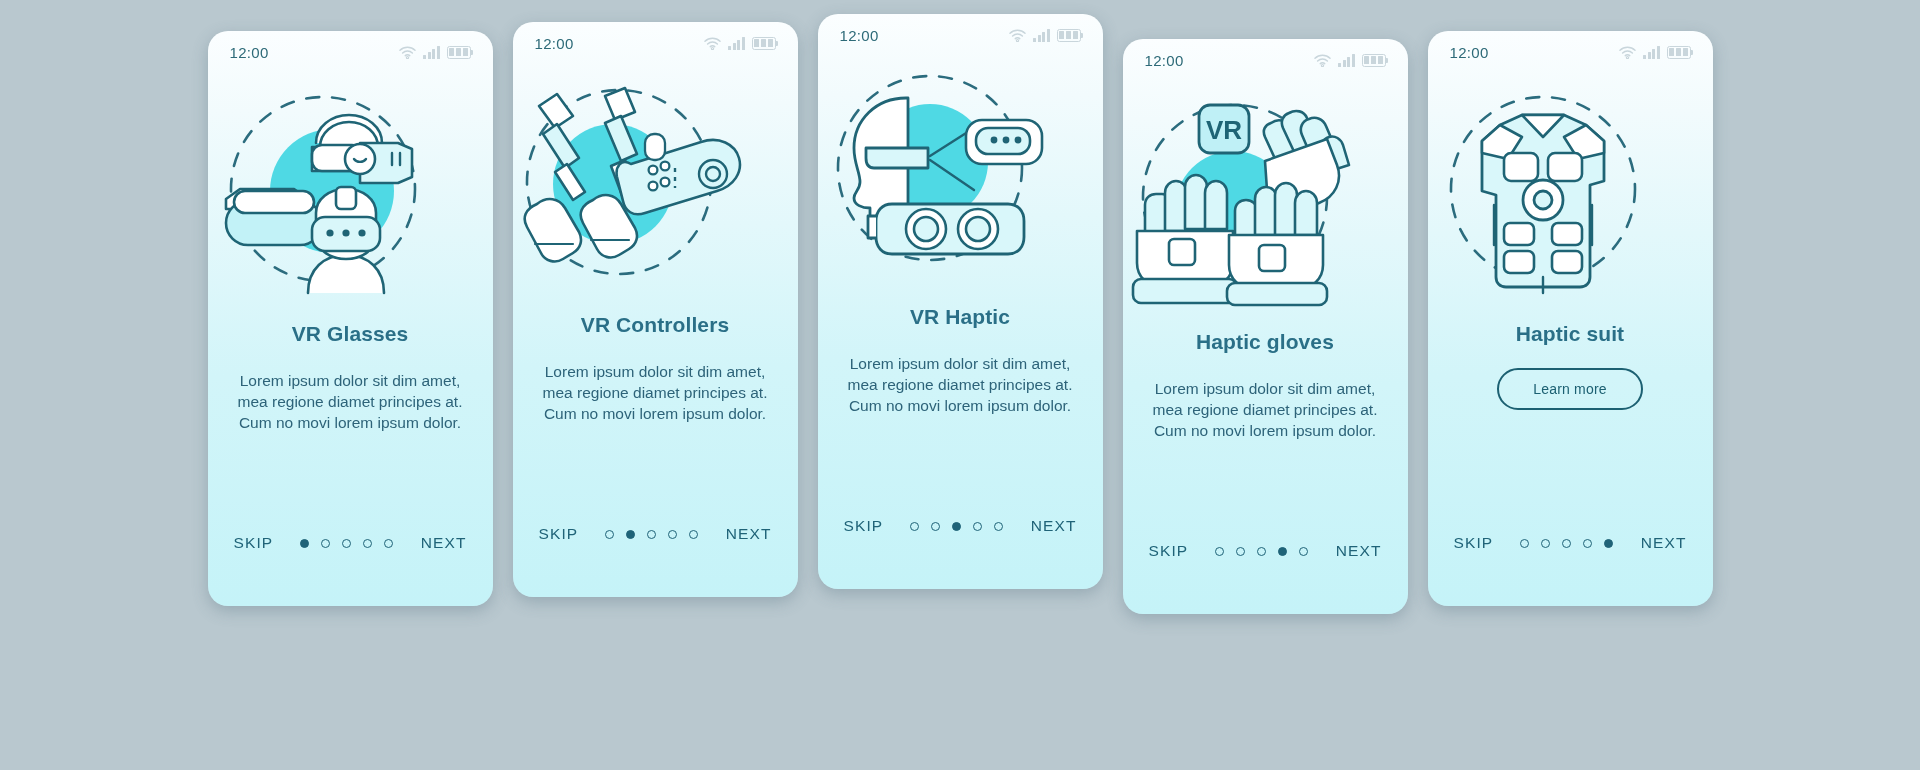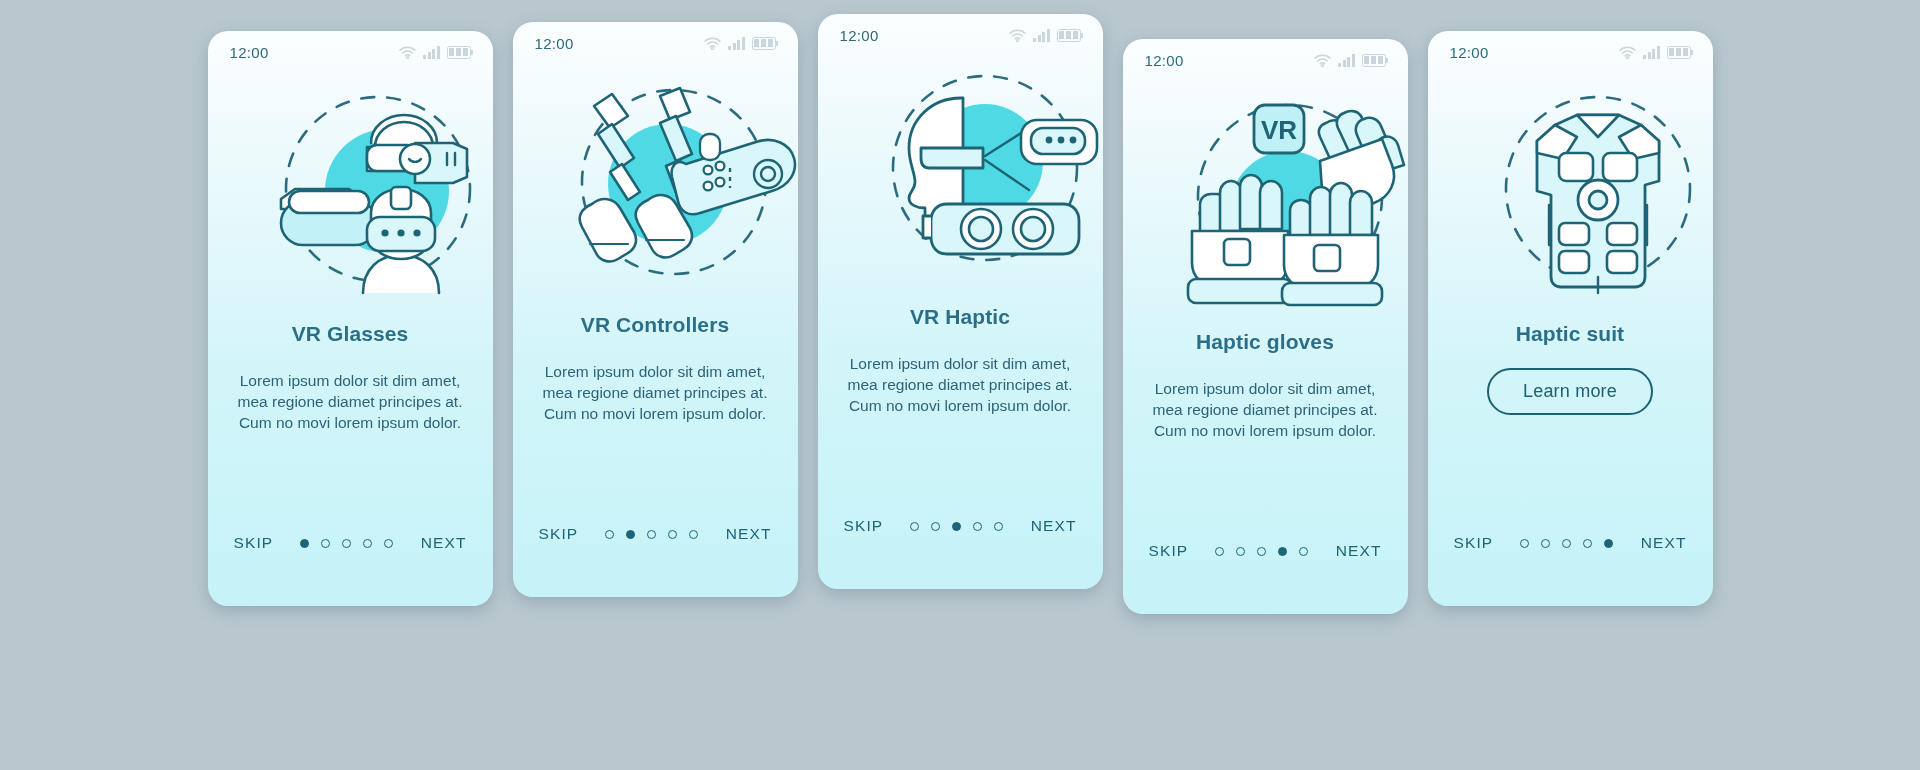--- a/index.html
+++ b/index.html
@@ -83,21 +83,21 @@
     width: 2px; height: 5px; background: #c9d6dc; border-radius: 0 1px 1px 0;
   }
   .icon-battery b { display: block; flex: 1; height: 100%; background: #c9d6dc; border-radius: .5px; }
 
   
   .art {
     height: 235px;
     flex: 0 0 auto;
     display: flex;
     align-items: center;
-    justify-content: flex-end;
+    justify-content: flex-start;
   }
   .art svg { display: block; }
 
   
   .content {
     flex: 1 1 auto;
     display: flex;
     flex-direction: column;
     align-items: center;
     padding: 0 26px;
@@ -117,21 +117,21 @@
     margin-top: 24px;
     max-width: 232px;
   }
   .learn-more {
     margin-top: 22px;
     padding: 11px 34px;
     border: 2px solid #1c6072;
     border-radius: 30px;
     background: transparent;
     color: #1c6072;
-    font-size: 18px;
+    font-size: 14px;
     font-family: "Liberation Sans", sans-serif;
     cursor: pointer;
     letter-spacing: .2px;
   }
 
   
   .footer {
     flex: 0 0 auto;
     height: 96px;
     display: flex;

